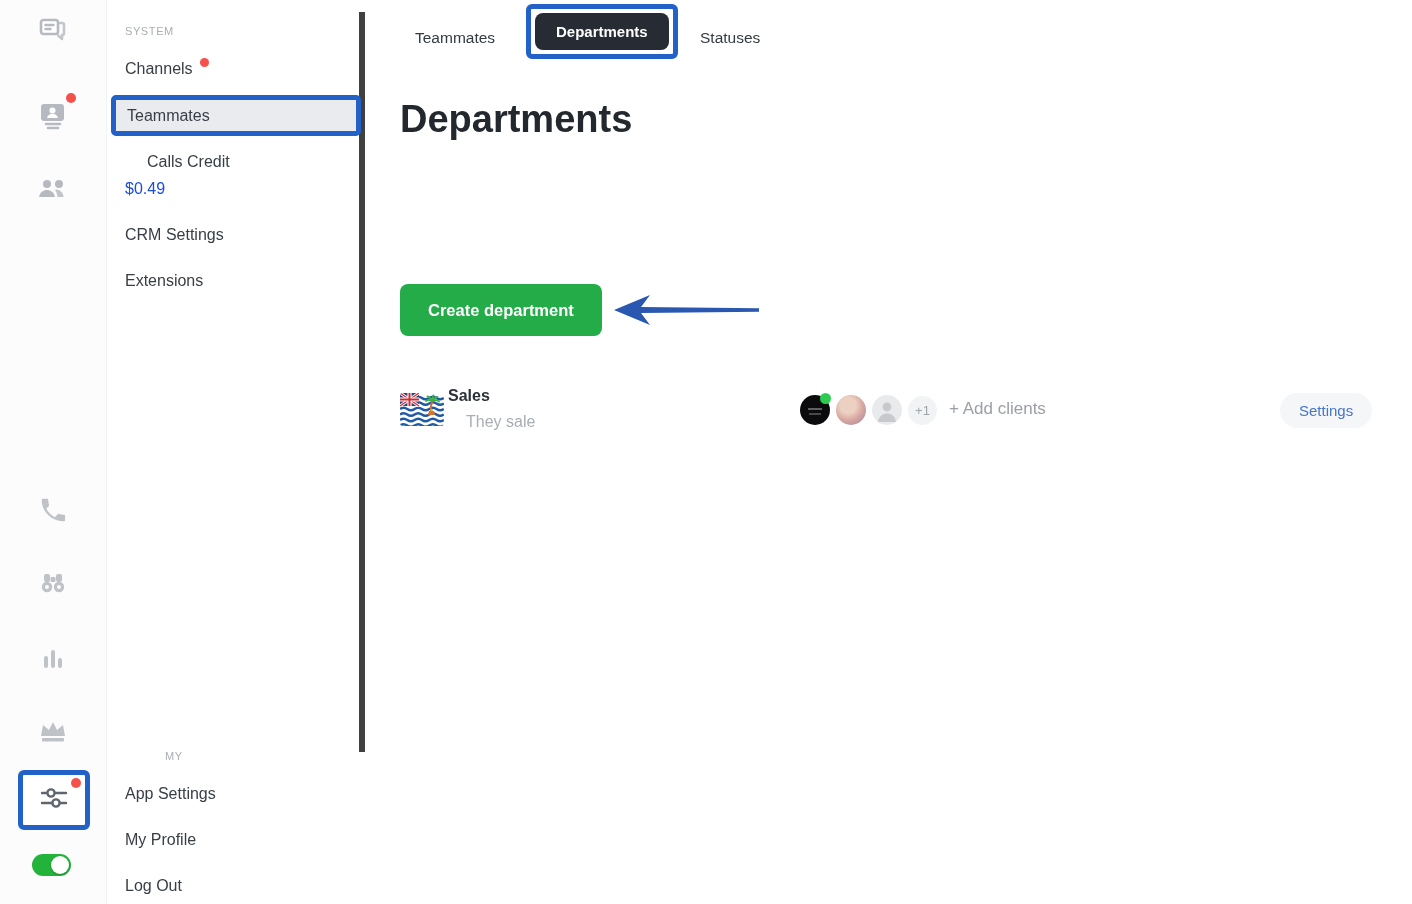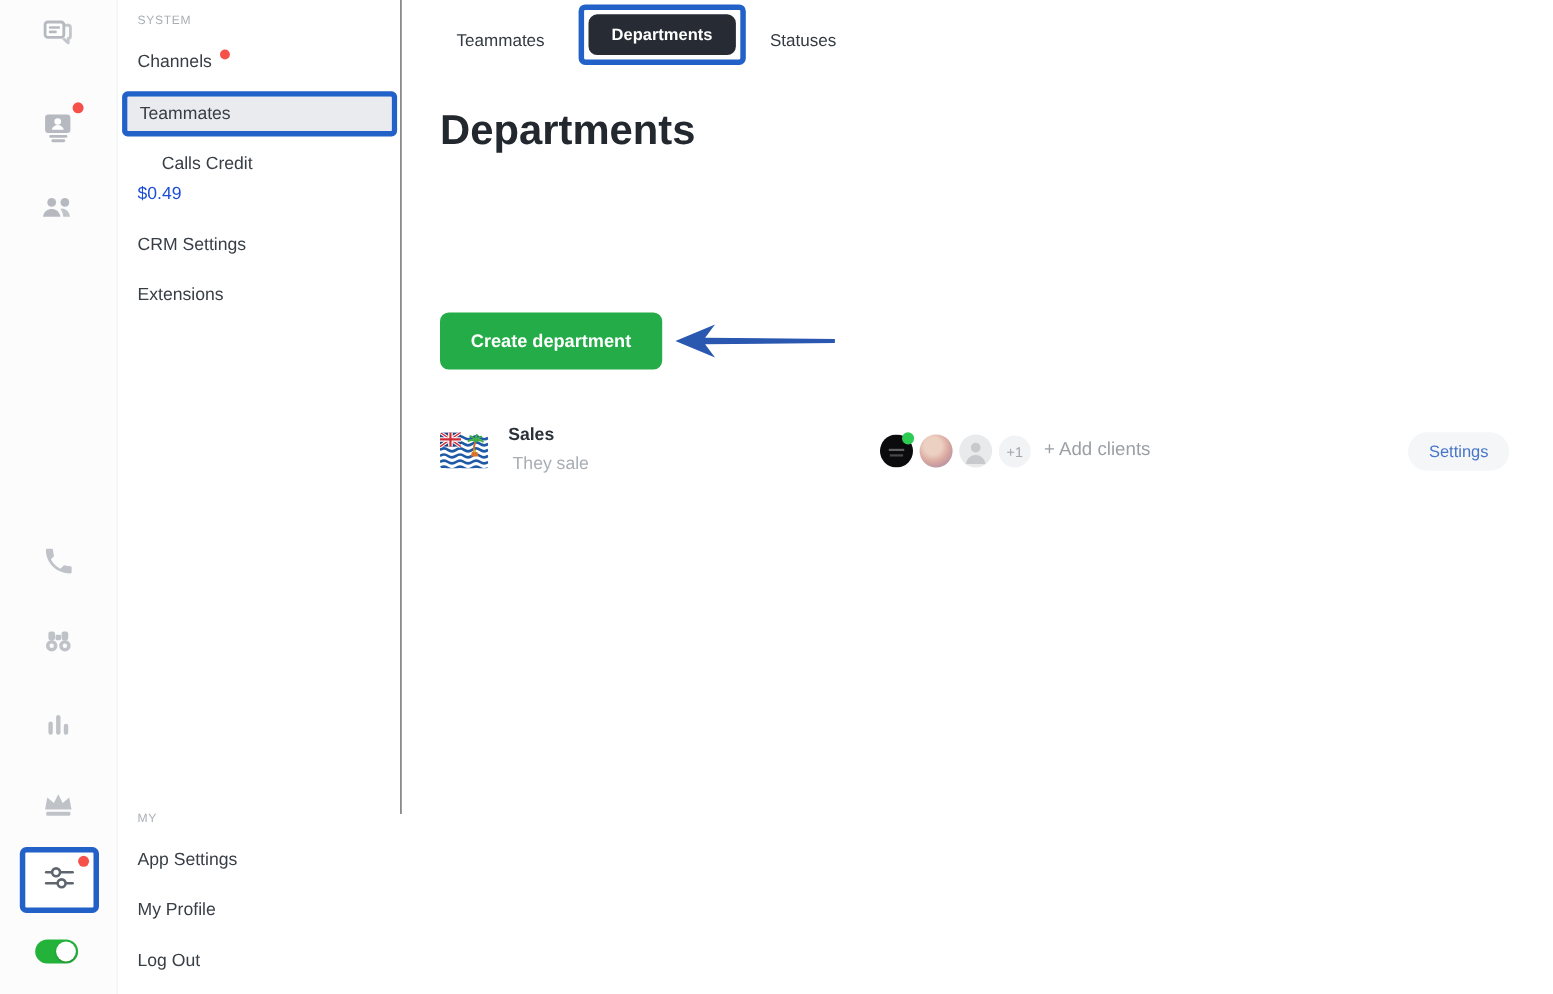--- a/index.html
+++ b/index.html
@@ -18,22 +18,22 @@
   .ann-box { border:5px solid #2161c8; border-radius:6px; background:transparent; }
   .settings-box { position:absolute; left:18px; top:770px; width:72px; height:60px;
     background:#ffffff; display:flex; align-items:center; justify-content:center; }
 
   .toggle { position:absolute; left:32px; top:854px; width:39px; height:22px;
     border-radius:12px; background:#23b33a; cursor:pointer; }
   .toggle .knob { position:absolute; right:2px; top:2px; width:18px; height:18px;
     border-radius:50%; background:#ffffff; box-shadow:0 1px 2px rgba(0,0,0,.25); }
 
   
-  .sidebar { position:absolute; left:108px; top:0; width:257px; height:740px;
-    background:#ffffff; border-right:1px solid #404040; }
+  .sidebar { position:absolute; left:108px; top:12px; width:257px; height:740px;
+    background:#ffffff; border-right:6px solid #404040; }
   .section-label { position:absolute; left:17px; font-size:11px; letter-spacing:.6px;
     color:#a9aeb4; font-weight:400; }
   .nav-item { position:absolute; left:17px; font-size:16px; color:#383e45; cursor:pointer; white-space:nowrap; }
   .nav-item .dot { margin-left:7px; position:relative; top:-7px; width:9px; height:9px; }
   .teammates-box { position:absolute; left:3px; top:83px; width:250px; height:41px;
     border-radius:5px; }
   .teammates-inner { width:100%; height:100%; background:#e9ebee; border-radius:1px;
     display:flex; align-items:center; padding-left:11px; font-size:16px; color:#383e45; cursor:pointer; }
   .credit-value { position:absolute; left:17px; font-size:16px; color:#1d4ed8; }
 
@@ -49,21 +49,21 @@
     line-height:27px; color:#383e45; }
 
   .create-btn { position:absolute; left:34px; top:284px; height:52px; padding:0 28px;
     background:#23ac47; border:none; border-radius:8px; color:#ffffff;
     font-size:16.5px; font-weight:700; font-family:inherit; cursor:pointer; }
   .arrow-svg { position:absolute; left:248px; top:293px; }
 
   
   .dept-row { position:absolute; left:34px; top:383px; width:1012px; height:56px; }
   .flag { position:absolute; left:0; top:10px; width:44px; height:33px; border-radius:3px; overflow:hidden; }
-  .dept-name { position:absolute; left:62px; top:4px; font-size:16px; font-weight:700; color:#2b3138; }
+  .dept-name { position:absolute; left:48px; top:4px; font-size:16px; font-weight:700; color:#2b3138; }
   .dept-desc { position:absolute; left:66px; top:30px; font-size:16px; color:#a9aeb4; }
 
   .avatars { position:absolute; left:400px; top:12px; display:flex; align-items:center; gap:6px; }
   .avatar { width:30px; height:30px; border-radius:50%; position:relative; flex:none; cursor:pointer; }
   .avatar-dark { background:#0b0b0d;
     background-image:linear-gradient(rgba(255,255,255,.35),rgba(255,255,255,.35)),linear-gradient(rgba(255,255,255,.25),rgba(255,255,255,.25));
     background-size:14px 2px,12px 2px; background-position:8px 13px,9px 18px; background-repeat:no-repeat; }
   .online-dot { position:absolute; right:-1px; top:-2px; width:11px; height:11px;
     border-radius:50%; background:#2ecb53; }
   .avatar-photo { background:radial-gradient(circle at 40% 35%, #ecd0c2 0 30%, #d9a8a0 55%, #b592a1 80%, #9d86a8 100%); }
@@ -167,21 +167,21 @@
     <div class="teammates-inner">Teammates</div>
   </div>
 
   <div class="nav-item" style="top:141px;margin-left:22px;">Calls Credit</div>
   <div class="credit-value" style="top:168px;">$0.49</div>
 
   <div class="nav-item" style="top:214px;">CRM Settings</div>
 
   <div class="nav-item" style="top:260px;">Extensions</div>
 
-  <div class="section-label" style="top:738px;">MY</div>
+  <div class="section-label" style="top:738px;margin-left:40px;">MY</div>
 
   <div class="nav-item" style="top:773px;">App Settings</div>
   <div class="nav-item" style="top:819px;">My Profile</div>
   <div class="nav-item" style="top:865px;">Log Out</div>
 </div>
 
 <div class="main">
 
   <div class="tab" style="left:49px; top:29px;">Teammates</div>
 

